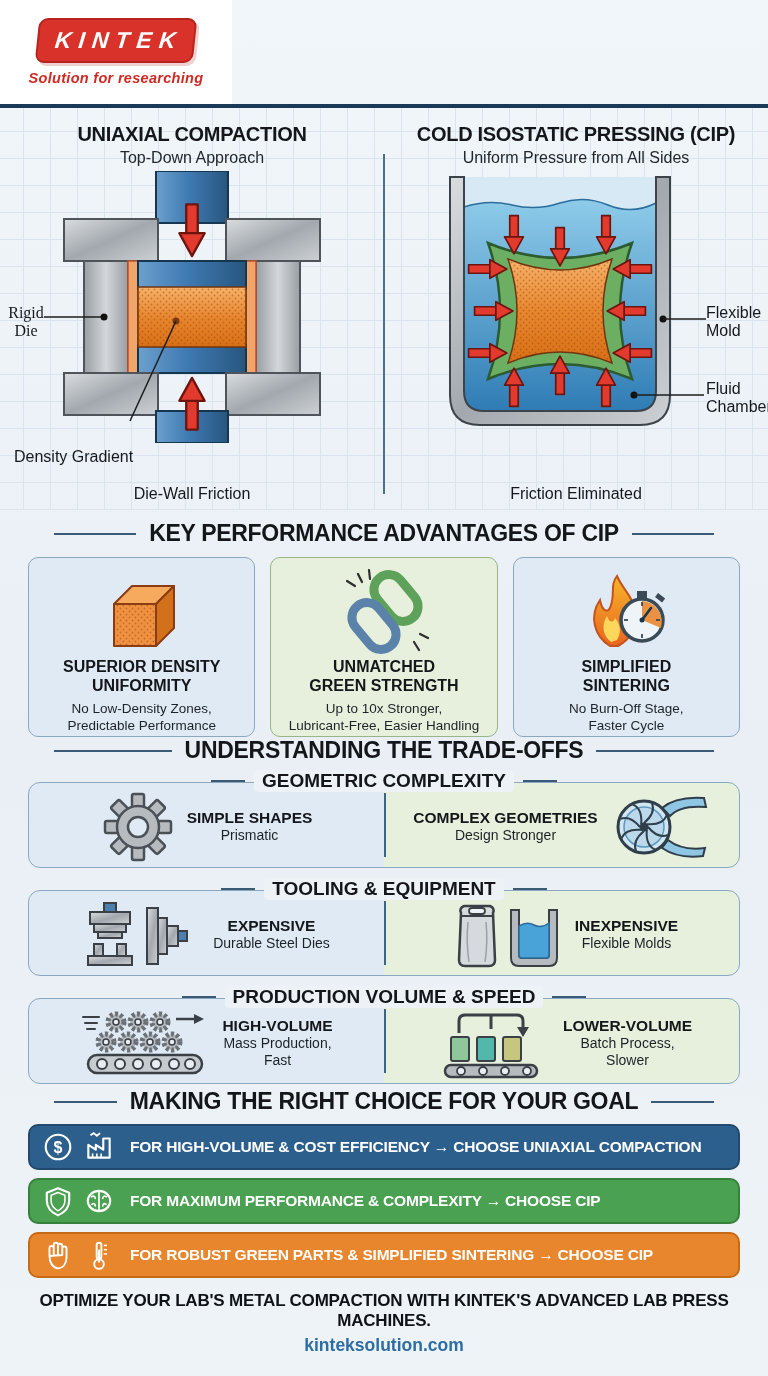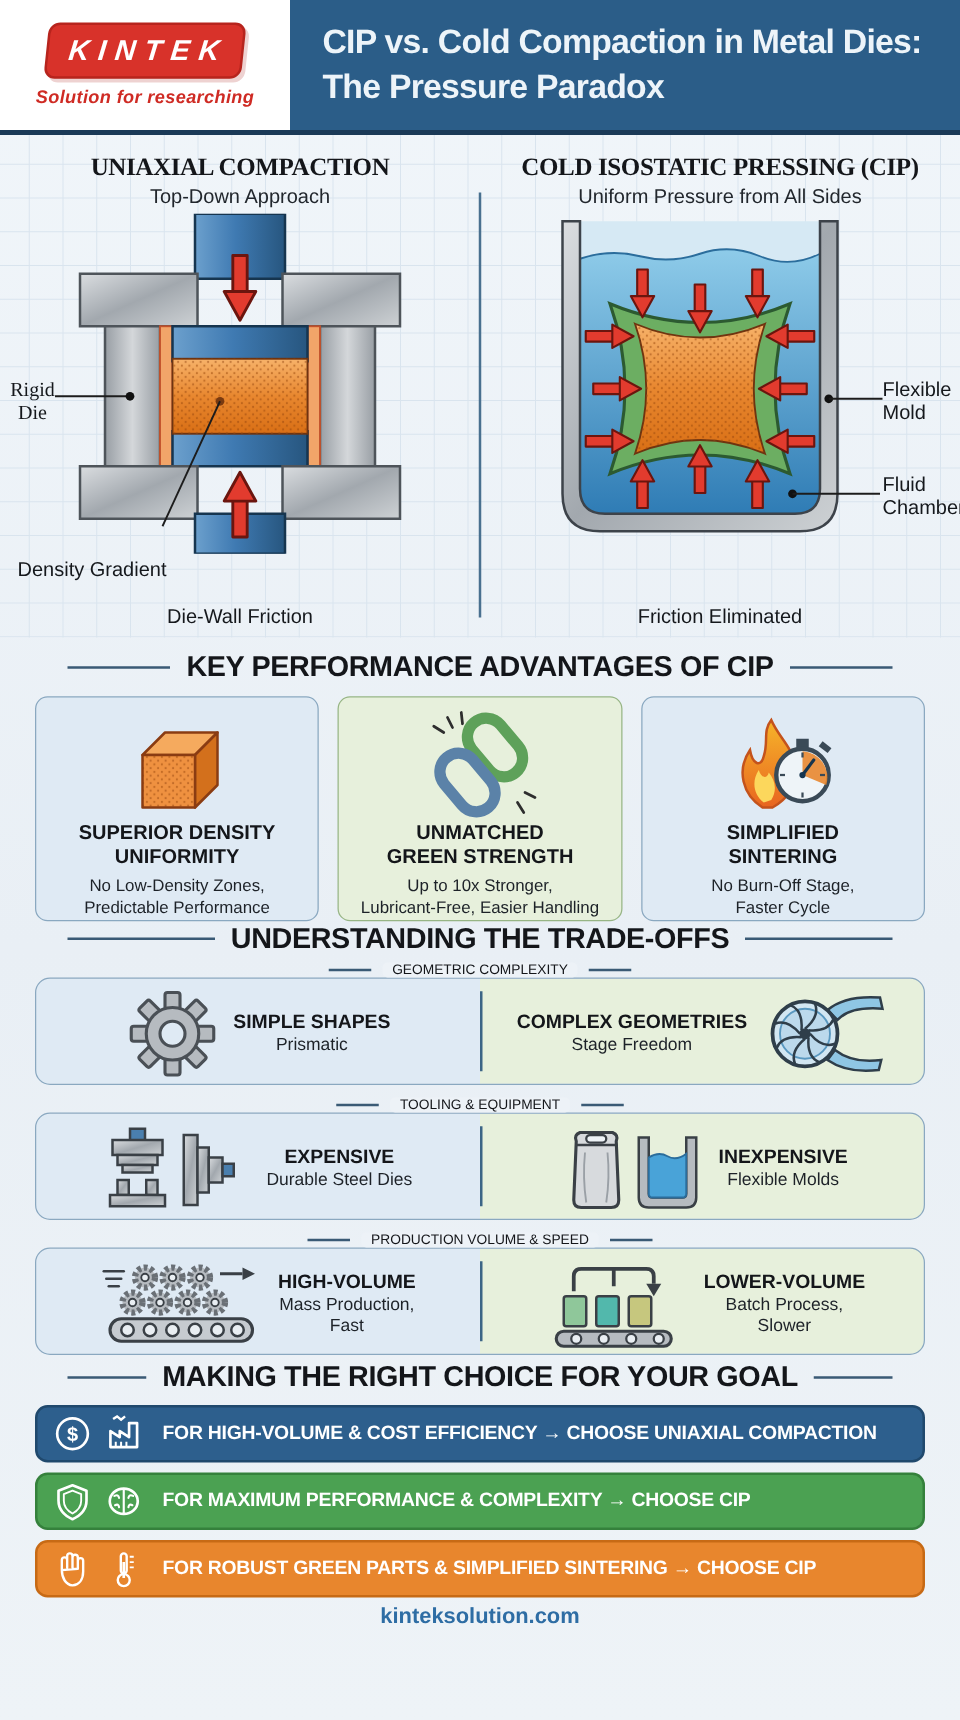--- a/index.html
+++ b/index.html
@@ -20,21 +20,21 @@
     justify-content:center; padding-left:26px; }
   .header-title { color:#edf4f9; font-weight:bold; font-size:27px; line-height:1.32;
     letter-spacing:-0.6px; }
 
   
   .diagrams { height:402px; display:flex; position:relative;
     background-image:linear-gradient(#d9e4ee 1px, transparent 1px),
       linear-gradient(90deg,#d9e4ee 1px, transparent 1px);
     background-size:27px 27px; background-position:-4px -4px; }
   .dcol { width:384px; position:relative; text-align:center; }
-  .dcol h2 { margin-top:15px; font-size:20px; letter-spacing:-0.3px; color:#14161a;font-family:Liberation Serif, serif; }
+  .dcol h2 { margin-top:15px; font-size:20px; letter-spacing:-0.3px; color:#14161a; }
   .dsub { font-size:16px; color:#22272d; margin-top:3px; }
   svg.dgm { display:block; margin:4px auto 0; }
   .dcap { position:absolute; bottom:7px; width:100%; font-size:16px; color:#15181c; }
   .dlabel { position:absolute; font-size:16px; color:#15181c; white-space:pre-line;
     line-height:1.15; }
   .dgm-divider { position:absolute; left:383px; top:46px; bottom:16px; width:2px;
     background:#49708f; }
 
   
   .sec-head { display:flex; align-items:center; margin:0 54px; gap:13px; }
@@ -56,21 +56,21 @@
     color:#1d2228; }
 
   
   .trow { position:relative; margin:22px 28px 0; height:86px; border:1.5px solid #8aa8c0;
     border-radius:12px; background:linear-gradient(90deg,#dfeaf4 50%,#e7f0dc 50%);
     display:flex; }
   .trow.first { margin-top:18px; }
   .trow-title { position:absolute; top:-13px; left:0; right:0; display:flex;
     align-items:center; justify-content:center; gap:9px; }
   .trow-title .line { width:34px; height:2px; background:#3a5a75; }
-  .trow-title .txt { font-size:11px; font-weight:normal; color:#14161a;
+  .trow-title .txt { font-size:19px; font-weight:bold; color:#14161a;
     background:#edf2f7; padding:0 8px; border-radius:4px; }
   .tdiv { position:absolute; left:50%; top:10px; bottom:10px; width:2px; background:#3c6586; }
   .thalf { width:50%; display:flex; align-items:center; justify-content:center;
     gap:12px; padding:4px 6px 0; }
   .ttext { text-align:center; }
   .ttitle { font-size:15.5px; font-weight:bold; color:#14161a; }
   .tsub { font-size:14px; color:#1d2228; white-space:pre-line; line-height:1.22; }
 
   
   .bar { height:46px; margin:8px 28px 0; border-radius:10px; display:flex;
@@ -133,26 +133,20 @@
   </defs>
 </svg>
 
 <div class="page">
 
   <div class="header">
     <div class="logo-box">
       <div class="logo-badge">KINTEK</div>
       <div class="logo-tagline">Solution for researching</div>
     </div>
-    <div class="header-right">
-      <div class="header-title">
-        <div>CIP vs. Cold Compaction in Metal Dies:</div>
-        <div>The Pressure Paradox</div>
-      </div>
-    </div>
   </div>
 
   <div class="diagrams">
     <div class="dcol">
       <h2>UNIAXIAL COMPACTION</h2>
       <div class="dsub">Top-Down Approach</div>
       <svg class="dgm" width="384" height="272" viewBox="0 0 384 272">
         <rect x="156" y="0" width="72" height="52" fill="url(#gBlue)" stroke="#16354f" stroke-width="2"></rect>
         <rect x="64" y="48" width="94" height="42" fill="url(#gMetal)" stroke="#4e545a" stroke-width="2"></rect>
         <rect x="226" y="48" width="94" height="42" fill="url(#gMetal)" stroke="#4e545a" stroke-width="2"></rect>
@@ -315,21 +309,21 @@
         </g>
       </svg>
       <div class="ttext">
         <div class="ttitle">SIMPLE SHAPES</div>
         <div class="tsub">Prismatic</div>
       </div>
     </div>
     <div class="thalf">
       <div class="ttext">
         <div class="ttitle">COMPLEX GEOMETRIES</div>
-        <div class="tsub">Stage Freedom</div>
+        <div class="tsub">Design Stronger</div>
       </div>
       <svg width="100" height="66" viewBox="0 0 100 66">
         <path d="M52,14 Q66,2 94,4 L96,13 Q70,11 60,22 Z" fill="#8fc6e4" stroke="#2f3e4a" stroke-width="2"></path>
         <path d="M58,46 Q72,57 95,54 L93,62 Q68,65 52,54 Z" fill="#8fc6e4" stroke="#2f3e4a" stroke-width="2"></path>
         <circle cx="34" cy="33" r="26" fill="#d2e6f2" stroke="#2f3e4a" stroke-width="3"></circle>
         <circle cx="34" cy="33" r="20" fill="#bcd9ec" stroke="#5a98c0" stroke-width="1.5"></circle>
         <g stroke="#2f3e4a" stroke-width="2" fill="none">
           <path d="M34,29 Q46,19 42,9" transform="rotate(0 34 33)"></path>
           <path d="M34,29 Q46,19 42,9" transform="rotate(45 34 33)"></path>
           <path d="M34,29 Q46,19 42,9" transform="rotate(90 34 33)"></path>
@@ -515,15 +509,16 @@
       <line x1="15" y1="10" x2="15" y2="22" stroke="#fff" stroke-width="2"></line>
       <g stroke="#fff" stroke-width="1.4">
           <line x1="19.5" y1="6" x2="22.5" y2="6"></line>
           <line x1="19.5" y1="10" x2="22.5" y2="10"></line>
           <line x1="19.5" y1="14" x2="22.5" y2="14"></line>
         </g>
     </svg>
     <span class="btxt">FOR ROBUST GREEN PARTS &amp; SIMPLIFIED SINTERING → CHOOSE CIP</span>
   </div>
 
+  <div class="f1">OPTIMIZE YOUR LAB'S METAL COMPACTION WITH KINTEK'S ADVANCED LAB PRESS MACHINES.</div>
   <a class="furl" href="#">kinteksolution.com</a>
 
 </div>
 
 </body></html>

